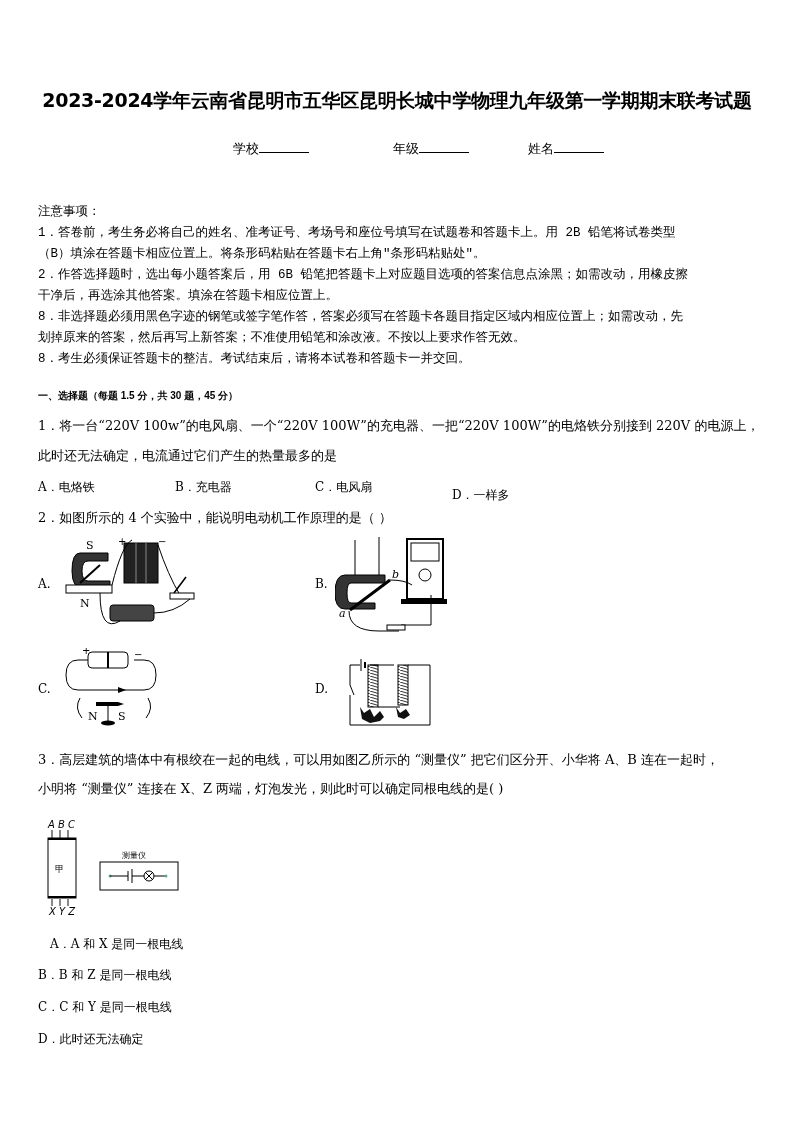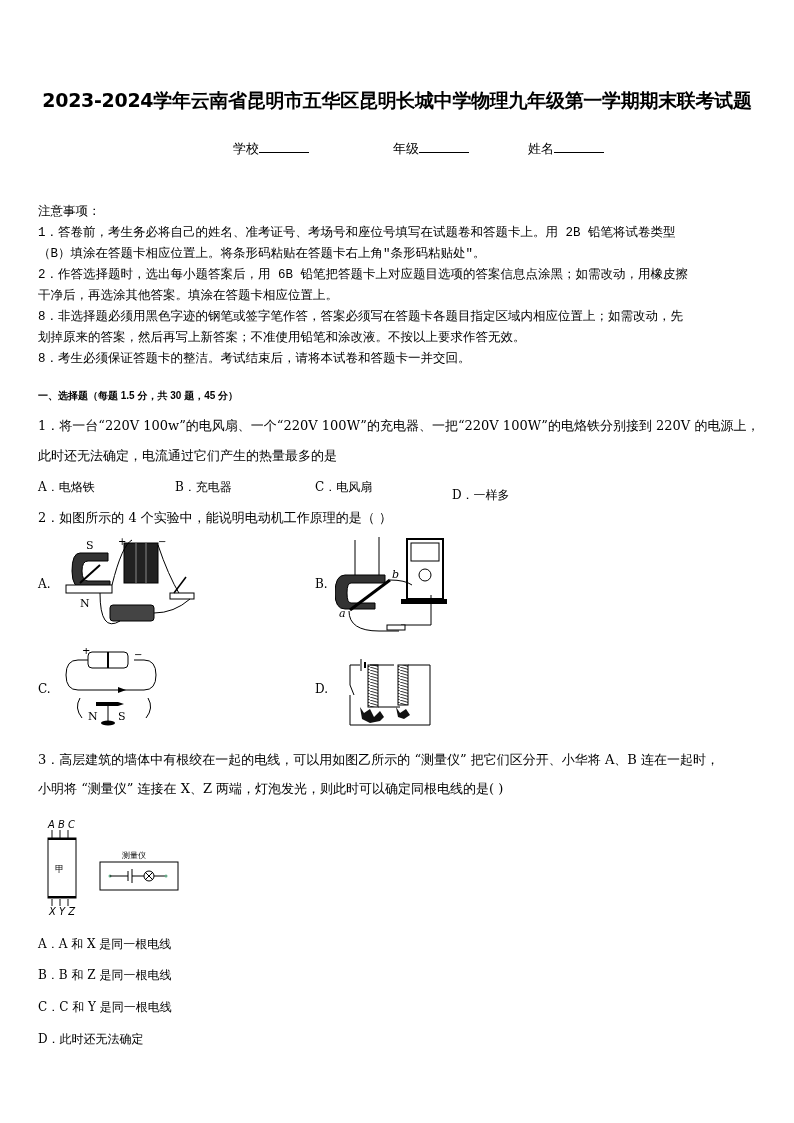--- a/index.html
+++ b/index.html
@@ -145,16 +145,16 @@
   <line x1="84" y1="55" x2="84" y2="65" stroke="#000"></line>
   <line x1="88" y1="53" x2="88" y2="67" stroke="#000"></line>
   <line x1="88" y1="60" x2="100" y2="60" stroke="#000"></line>
   <circle cx="105" cy="60" r="5" fill="#fff" stroke="#000"></circle>
   <line x1="101" y1="56" x2="109" y2="64" stroke="#000"></line>
   <line x1="109" y1="56" x2="101" y2="64" stroke="#000"></line>
   <line x1="110" y1="60" x2="122" y2="60" stroke="#000"></line>
   <circle cx="122" cy="60" r="1.5" fill="#6a8"></circle>
 </svg>
 
-<div class="abs opt" style="top:936px; left:38px">A．A 和 X 是同一根电线</div>
+<div class="abs opt" style="top:936px; left:50px">A．A 和 X 是同一根电线</div>
 <div class="abs opt" style="top:967px; left:38px">B．B 和 Z 是同一根电线</div>
 <div class="abs opt" style="top:999px; left:38px">C．C 和 Y 是同一根电线</div>
 <div class="abs opt" style="top:1031px; left:38px">D．此时还无法确定</div>
 
 </body></html>

